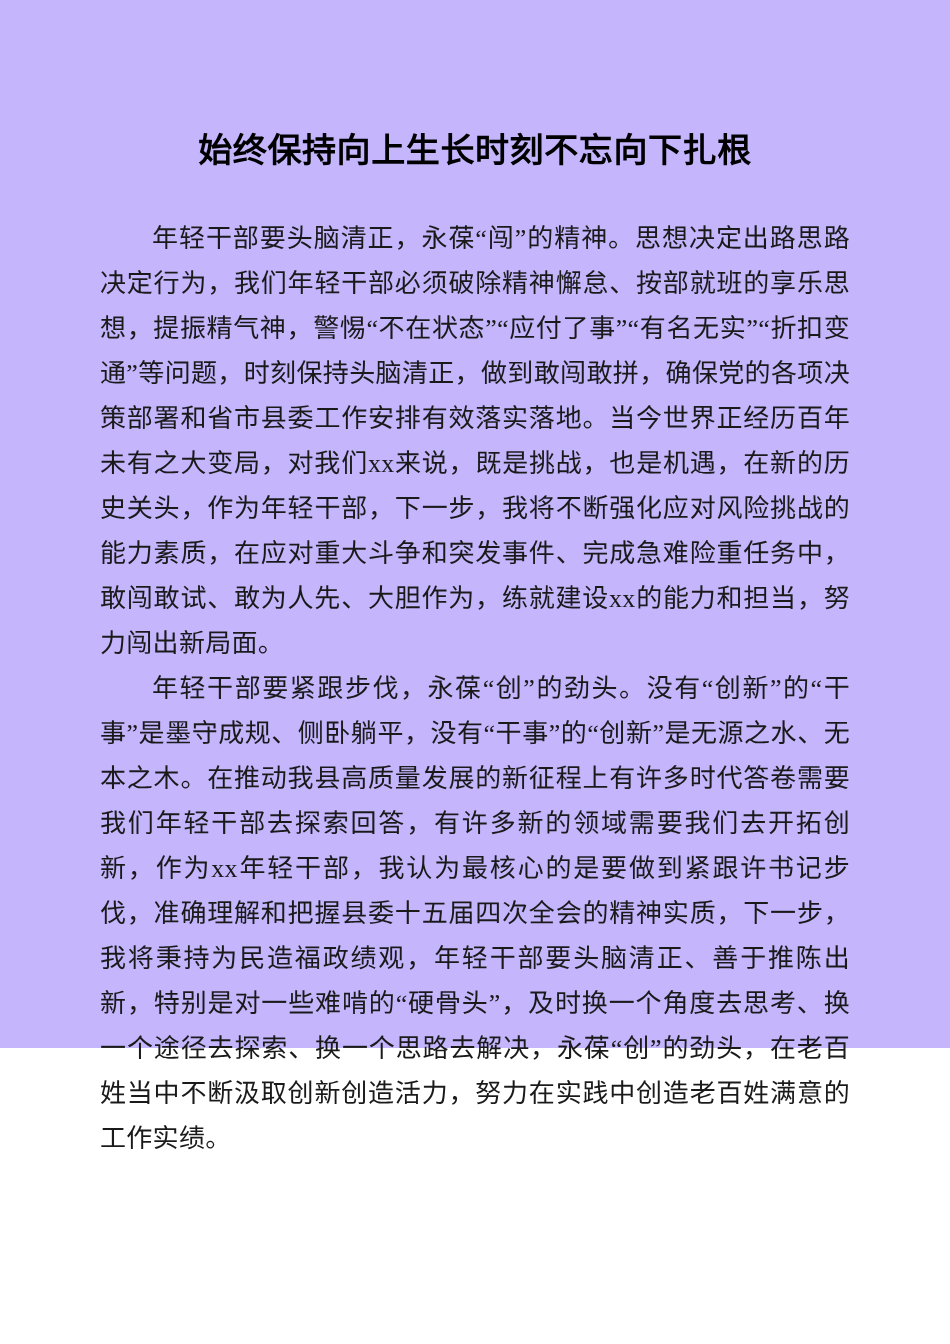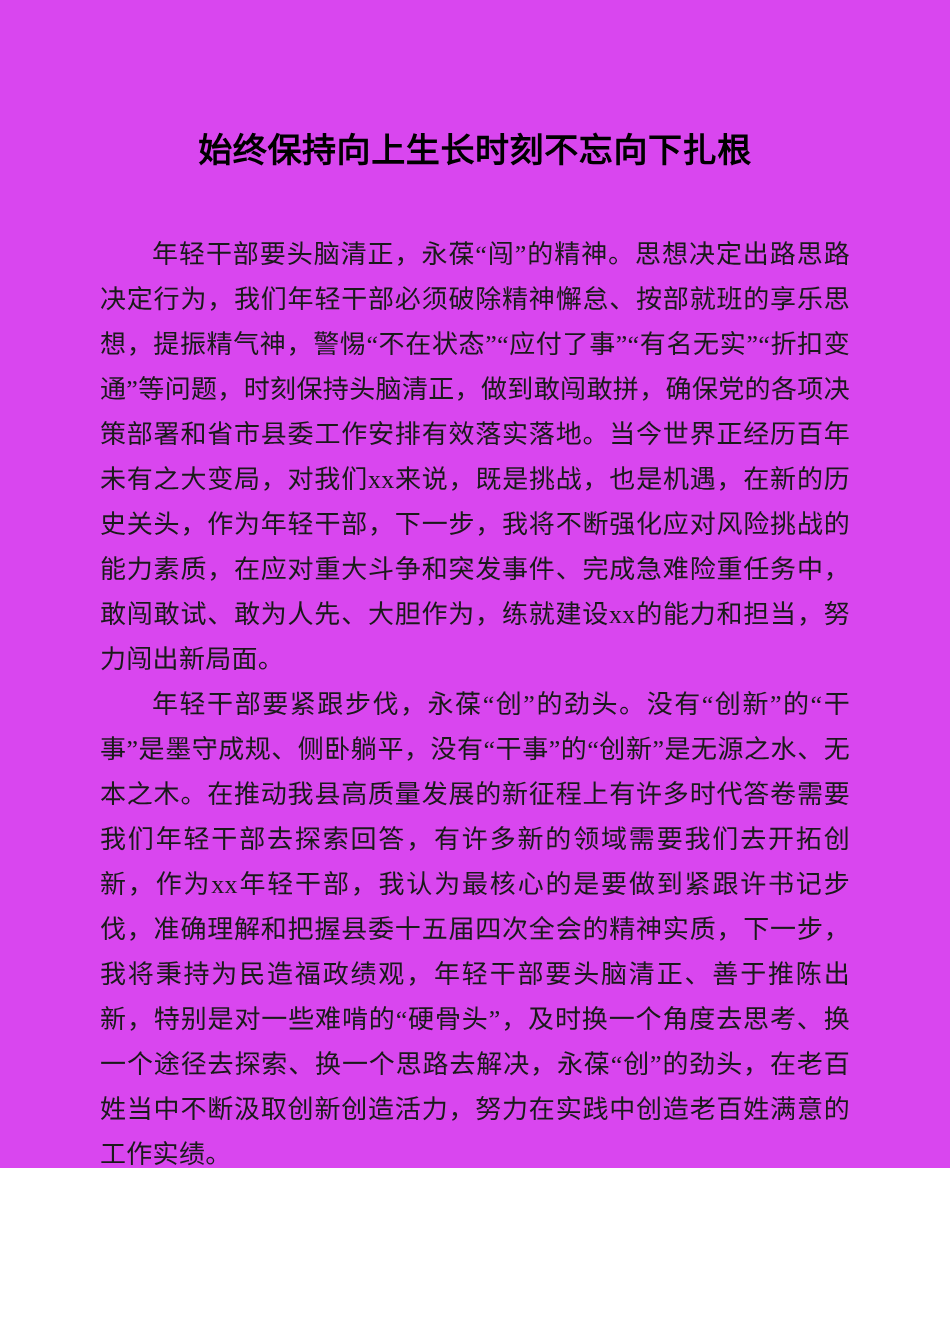--- a/index.html
+++ b/index.html
@@ -15,22 +15,22 @@
     overflow: hidden;
     font-family: "Liberation Serif", "DejaVu Serif", serif;
     color: #000000;
     -webkit-font-smoothing: antialiased;
   }
 
   .page {
     position: relative;
     box-sizing: border-box;
     width: 950px;
-    height: 1168px;
-    background: #d946ef;
+    height: 1048px;
+    background: #c4b5fd;
     padding: 0;
   }
 
   .doc-body {
     position: absolute;
     left: 100px;
     top: 0;
     width: 750px;
   }
 
@@ -41,21 +41,21 @@
     font-family: "Liberation Serif", "DejaVu Serif", serif;
     font-weight: 700;
     font-size: 34px;
     line-height: 46px;
     letter-spacing: 0.6px;
     color: #000000;
     padding-top: 128px;
   }
 
   .paragraph-block {
-    margin-top: 58px;
+    margin-top: 42px;
   }
 
   p.doc-paragraph {
     margin: 0 0 0 0;
     padding: 0;
     font-family: "Liberation Serif", "DejaVu Serif", serif;
     font-size: 26px;
     line-height: 45px;
     color: #1a1a1a;
     text-align: justify;

